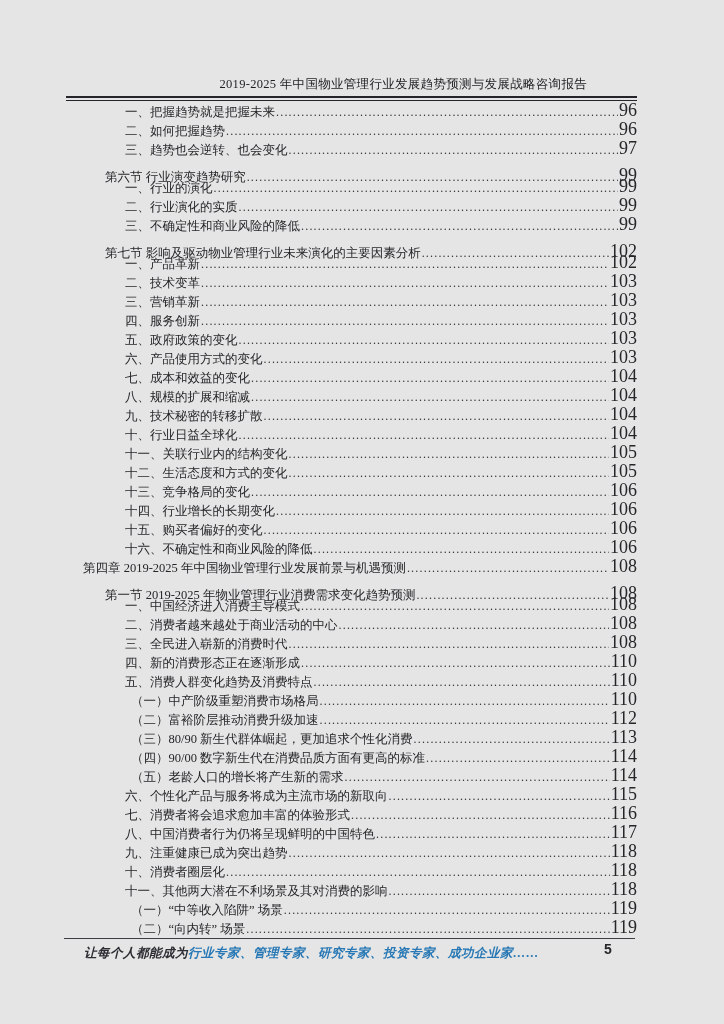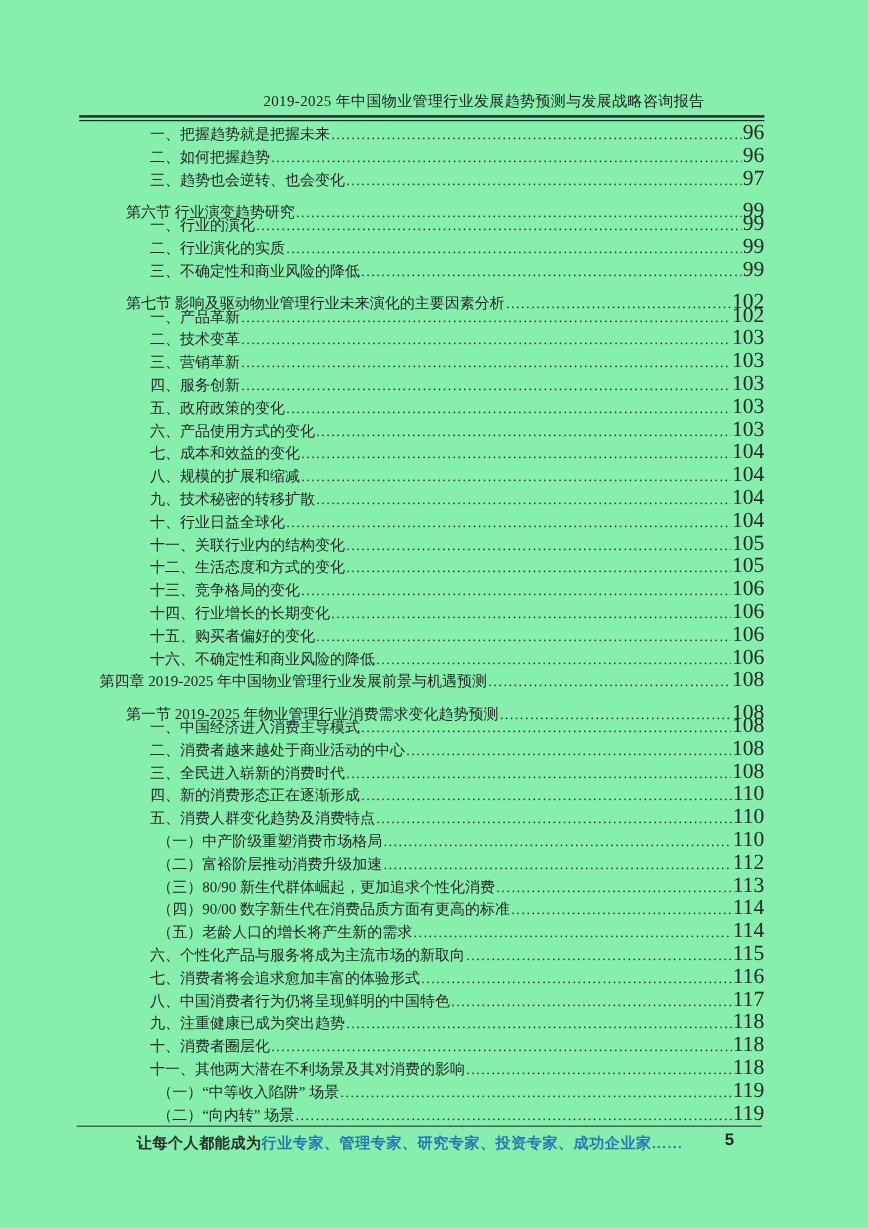--- a/index.html
+++ b/index.html
@@ -1,17 +1,17 @@
 <!DOCTYPE html>
 <html><head>
 <meta charset="utf-8">
 <style>
   html,body { margin:0; padding:0; background:#ffffff; }
   .page {
-    position:relative; width:724px; height:1024px; background:#86efac;
+    position:relative; width:724px; height:1024px; background:#e5e5e5;
     font-family:"Liberation Serif","DejaVu Serif",serif;
     color:#26262a; overflow:hidden;
   }
 
   
   .header-title {
     position:absolute; top:76px; right:137px;
     font-size:12.5px; line-height:16px; letter-spacing:0.3px;
     color:#1c1e22; white-space:nowrap;
   }
@@ -30,22 +30,22 @@
   .toc-leader::after {
     content:"......................................................................................................................................................................................................";
     letter-spacing:1.2px; font-size:12px; color:#34343a;
   }
   .toc-page { white-space:nowrap; font-size:18px; color:#26262a; }
 
   
   .footer-rule { position:absolute; left:64px; right:89px; top:938px; height:1px; background:#3c3e44; }
   .footer-text {
     position:absolute; left:84px; top:945px;
-    font-size:12.5px; font-weight:700;
-    letter-spacing:0.5px; white-space:nowrap;margin-left:30px;
+    font-size:12.5px; font-style:italic; font-weight:700;
+    letter-spacing:0.5px; white-space:nowrap;
   }
   .footer-text .slogan-prefix { color:#2b2d33; }
   .footer-text .slogan-highlight { color:#2878b5; }
   .footer-page {
     position:absolute; left:604px; top:941px;
     font-family:"Liberation Sans","DejaVu Sans",sans-serif;
     font-weight:700; font-size:14px; color:#26262a;
   }
 </style>
 </head>

